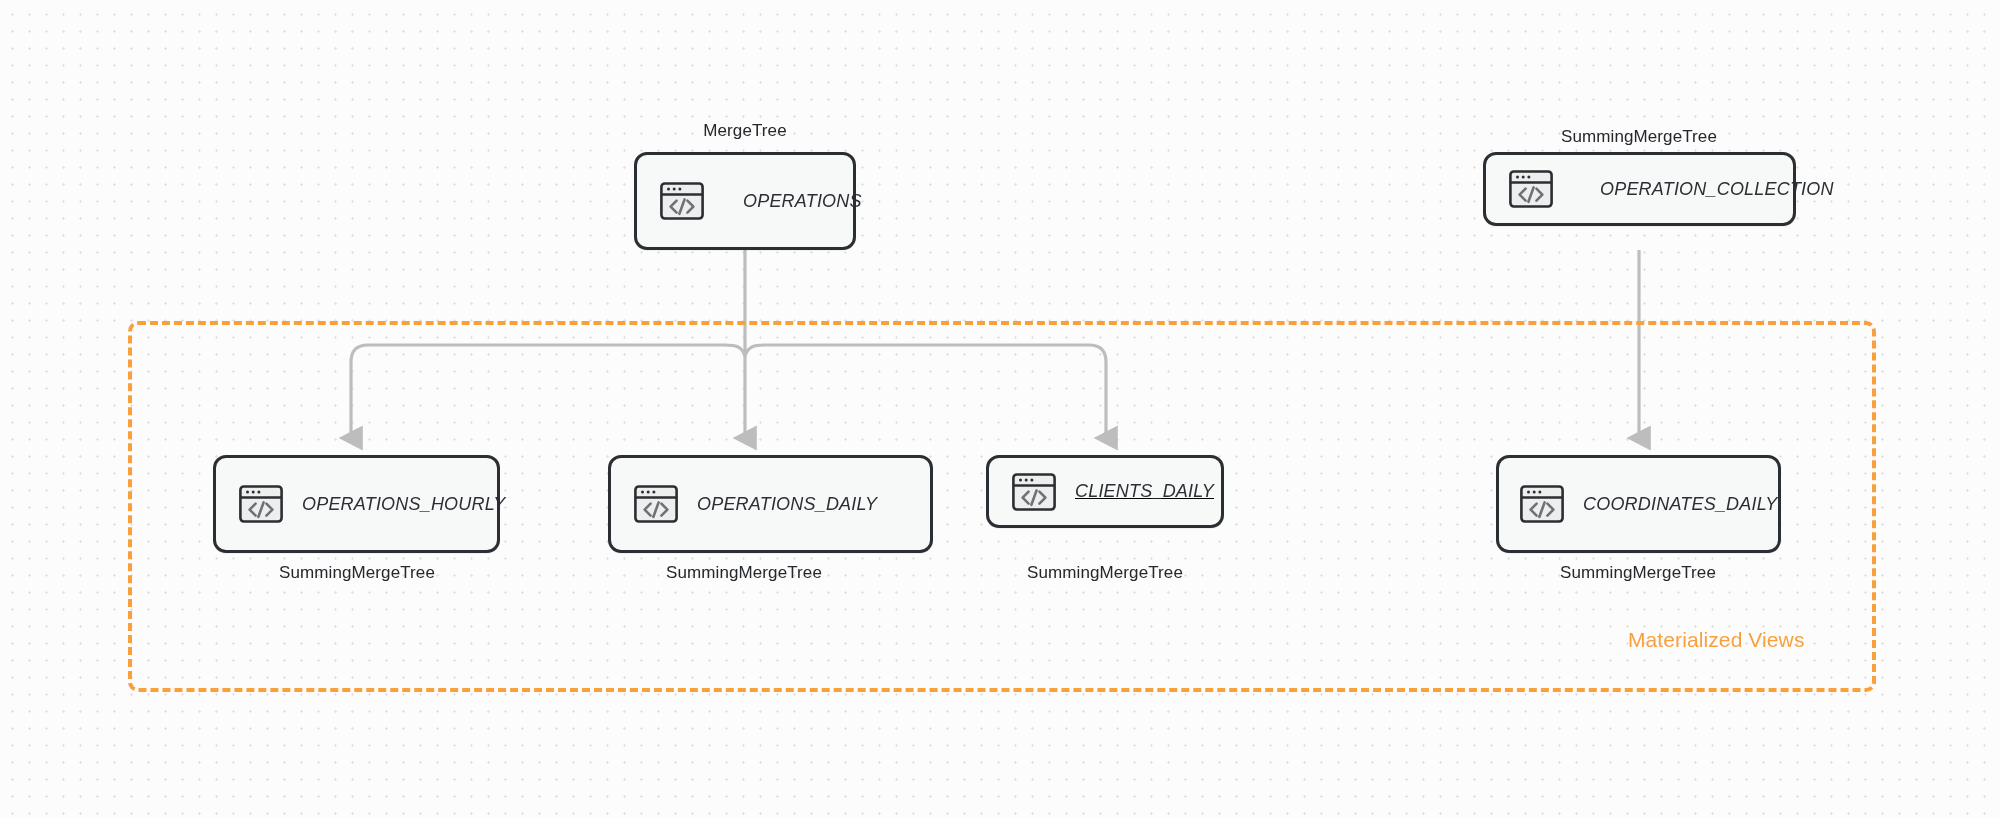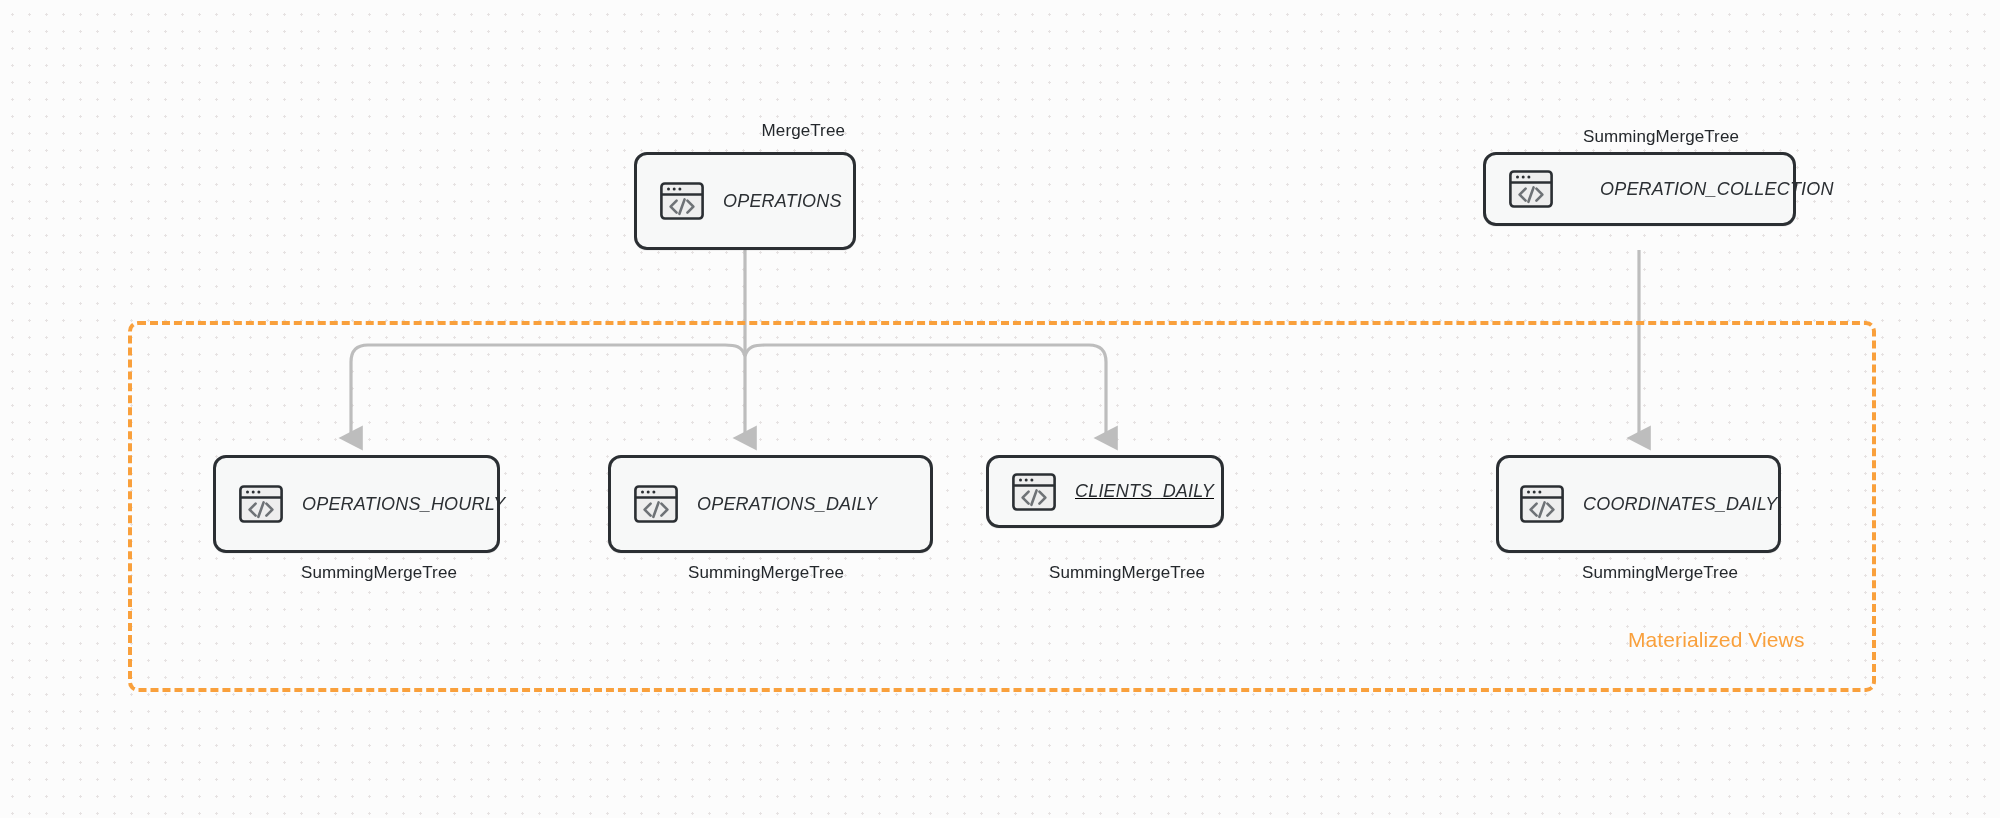--- a/index.html
+++ b/index.html
@@ -73,21 +73,21 @@
     white-space: nowrap;
     letter-spacing: 0.2px;
   }
 
   
   .engine-caption {
     position: absolute;
     font-size: 17px;
     color: #24282c;
     white-space: nowrap;
-    text-align: right;
+    text-align: center;
     letter-spacing: 0.1px;
   }
 </style>
 </head>
 <body>
 
 <div id="canvas">
 
   <svg id="edges" viewBox="0 0 2000 818" xmlns="http://www.w3.org/2000/svg">
     <defs>
@@ -107,21 +107,21 @@
     <path d="M1639,250 L1639,438" fill="none" stroke="#bdbdbd" stroke-width="3.2" marker-end="url(#arrowhead)"></path>
   </svg>
 
   <div class="group-box" style="left:128px; top:321px; width:1748px; height:371px;"></div>
   <div class="group-label" style="left:1628px; top:628px;text-align:center;">Materialized Views</div>
 
   <div class="engine-caption" style="left:645px; top:121px; width:200px;">MergeTree</div>
 
   <div class="engine-caption" style="left:1539px; top:127px; width:200px;">SummingMergeTree</div>
 
-  <div class="node" style="left:634px; top:152px; width:222px; height:98px;">
+  <div class="node" style="left:634px; top:152px; width:222px; height:98px;gap:20px;">
     <svg class="node-icon" viewBox="0 0 46 46" xmlns="http://www.w3.org/2000/svg">
       <rect x="2.4" y="5.5" width="41.2" height="35" rx="3.4" fill="#eeeeee" stroke="#2b2f33" stroke-width="2.6"></rect>
       <line x1="2.4" y1="16.5" x2="43.6" y2="16.5" stroke="#2b2f33" stroke-width="2.3"></line>
       <circle cx="9.5" cy="11" r="1.5" fill="#2b2f33"></circle>
       <circle cx="15.2" cy="11" r="1.5" fill="#2b2f33"></circle>
       <circle cx="20.9" cy="11" r="1.5" fill="#2b2f33"></circle>
       <path d="M17.6,22.6 L11.6,28.6 L17.6,34.6" fill="none" stroke="#6e7276" stroke-width="2.6" stroke-linecap="round" stroke-linejoin="round"></path>
       <path d="M28.4,22.6 L34.4,28.6 L28.4,34.6" fill="none" stroke="#6e7276" stroke-width="2.6" stroke-linecap="round" stroke-linejoin="round"></path>
       <line x1="25.6" y1="21.4" x2="20.4" y2="35.8" stroke="#6e7276" stroke-width="2.6" stroke-linecap="round"></line>
     </svg>

